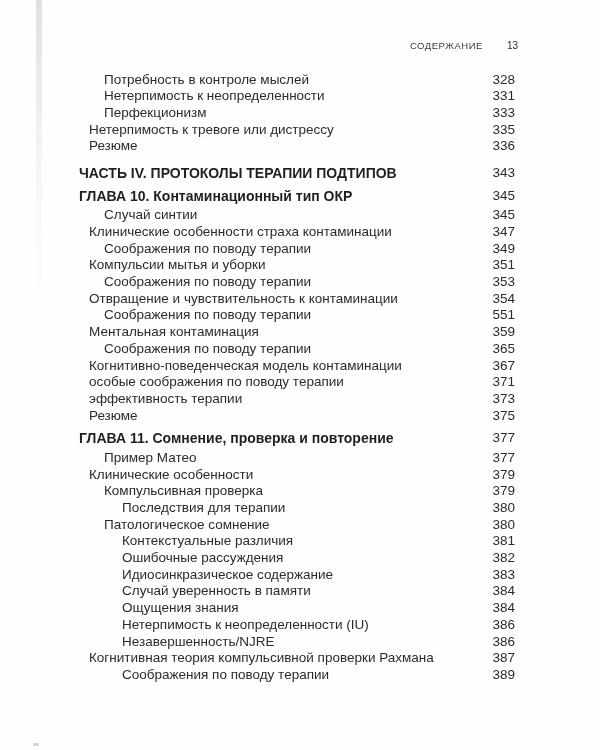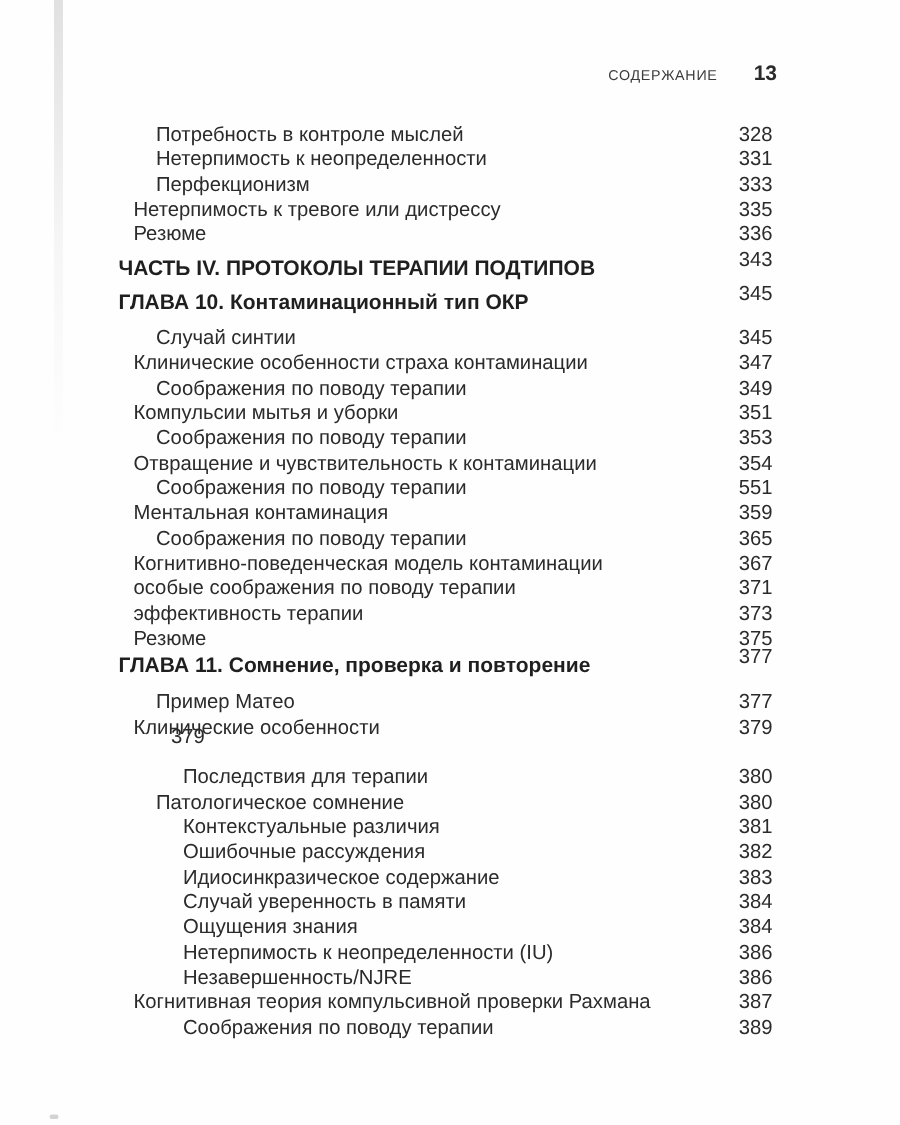--- a/index.html
+++ b/index.html
@@ -44,42 +44,41 @@
     right: 82px;
     display: flex;
     align-items: baseline;
   }
   .running-head .head-label {
     font-size: 9.5px;
     letter-spacing: 0.5px;
     color: #3c3c3c;
   }
   .running-head .head-page {
-    font-size: 14px;
+    font-size: 10px;
     color: #2b2b2b;
     margin-left: 24px;
-    font-weight: bold;
   }
   
   .toc {
     position: absolute;
     left: 79px;
     top: 71.5px;
     width: 436px; 
   }
   .row {
     display: flex;
     justify-content: space-between;
     align-items: baseline;
     height: 16.7px;
     line-height: 16.7px;
     font-size: 13.5px;
     white-space: nowrap;
   }
-  .row .label { overflow: hidden; margin-top: 10px; }
+  .row .label { overflow: hidden; }
   .row .pagenum {
     font-size: 13.5px;
     font-weight: 400;
     color: #2b2b2b;
     padding-left: 10px;
   }
   .row.level1 { padding-left: 10px; }
   .row.level2 { padding-left: 25px; }
   .row.level3 { padding-left: 43px; }
   .row.part, .row.chapter {
@@ -189,20 +188,21 @@
     </div>
     <div class="row body level2">
       <span class="label">Пример Матео</span>
       <span class="pagenum">377</span>
     </div>
     <div class="row body level1">
       <span class="label">Клинические особенности</span>
       <span class="pagenum">379</span>
     </div>
     <div class="row body level2">
+      <span class="label">Компульсивная проверка</span>
       <span class="pagenum">379</span>
     </div>
     <div class="row body level3">
       <span class="label">Последствия для терапии</span>
       <span class="pagenum">380</span>
     </div>
     <div class="row body level2">
       <span class="label">Патологическое сомнение</span>
       <span class="pagenum">380</span>
     </div>

